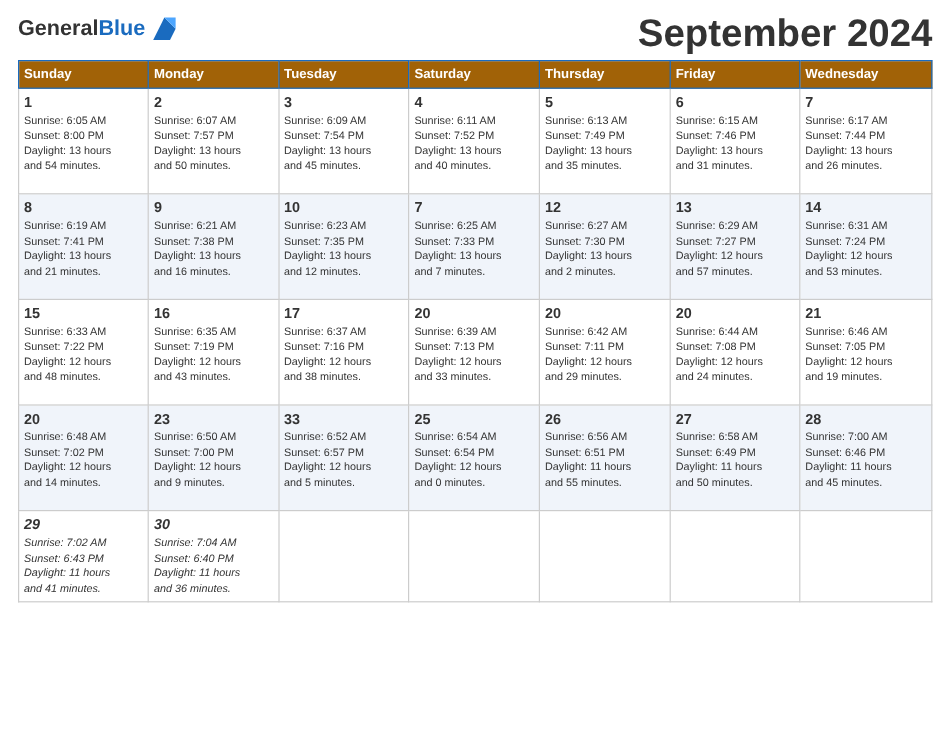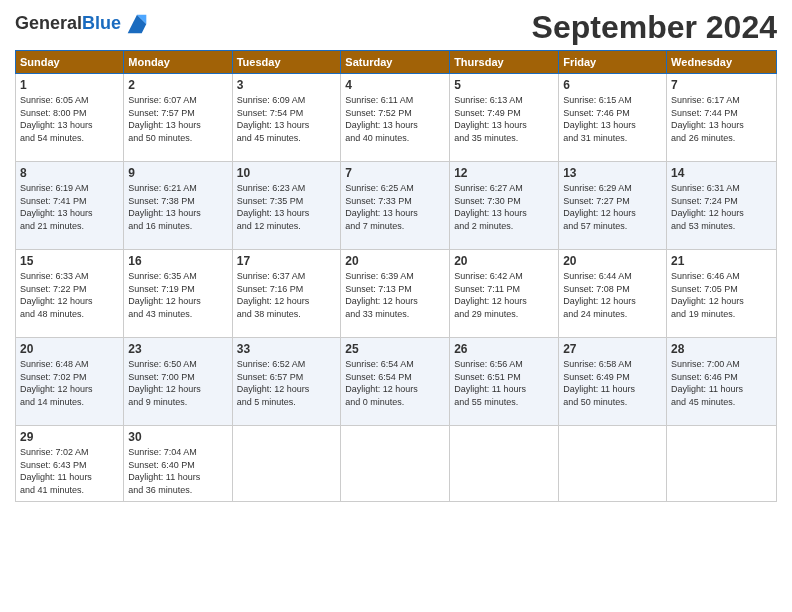--- a/index.html
+++ b/index.html
@@ -66,20 +66,21 @@
     .calendar td {
       border: 1px solid #ccc;
       vertical-align: top;
       padding: 4px 4px;
       width: 113px;
       height: 88px;
       background: #fff;
     }
     .calendar tr:last-child td {
       height: 70px;
+      font-style: italic;
     }
     .day-num {
       font-size: 12px;
       font-weight: bold;
       color: #333;
       display: block;
       margin-bottom: 2px;
     }
     .day-info {
       color: #333;

